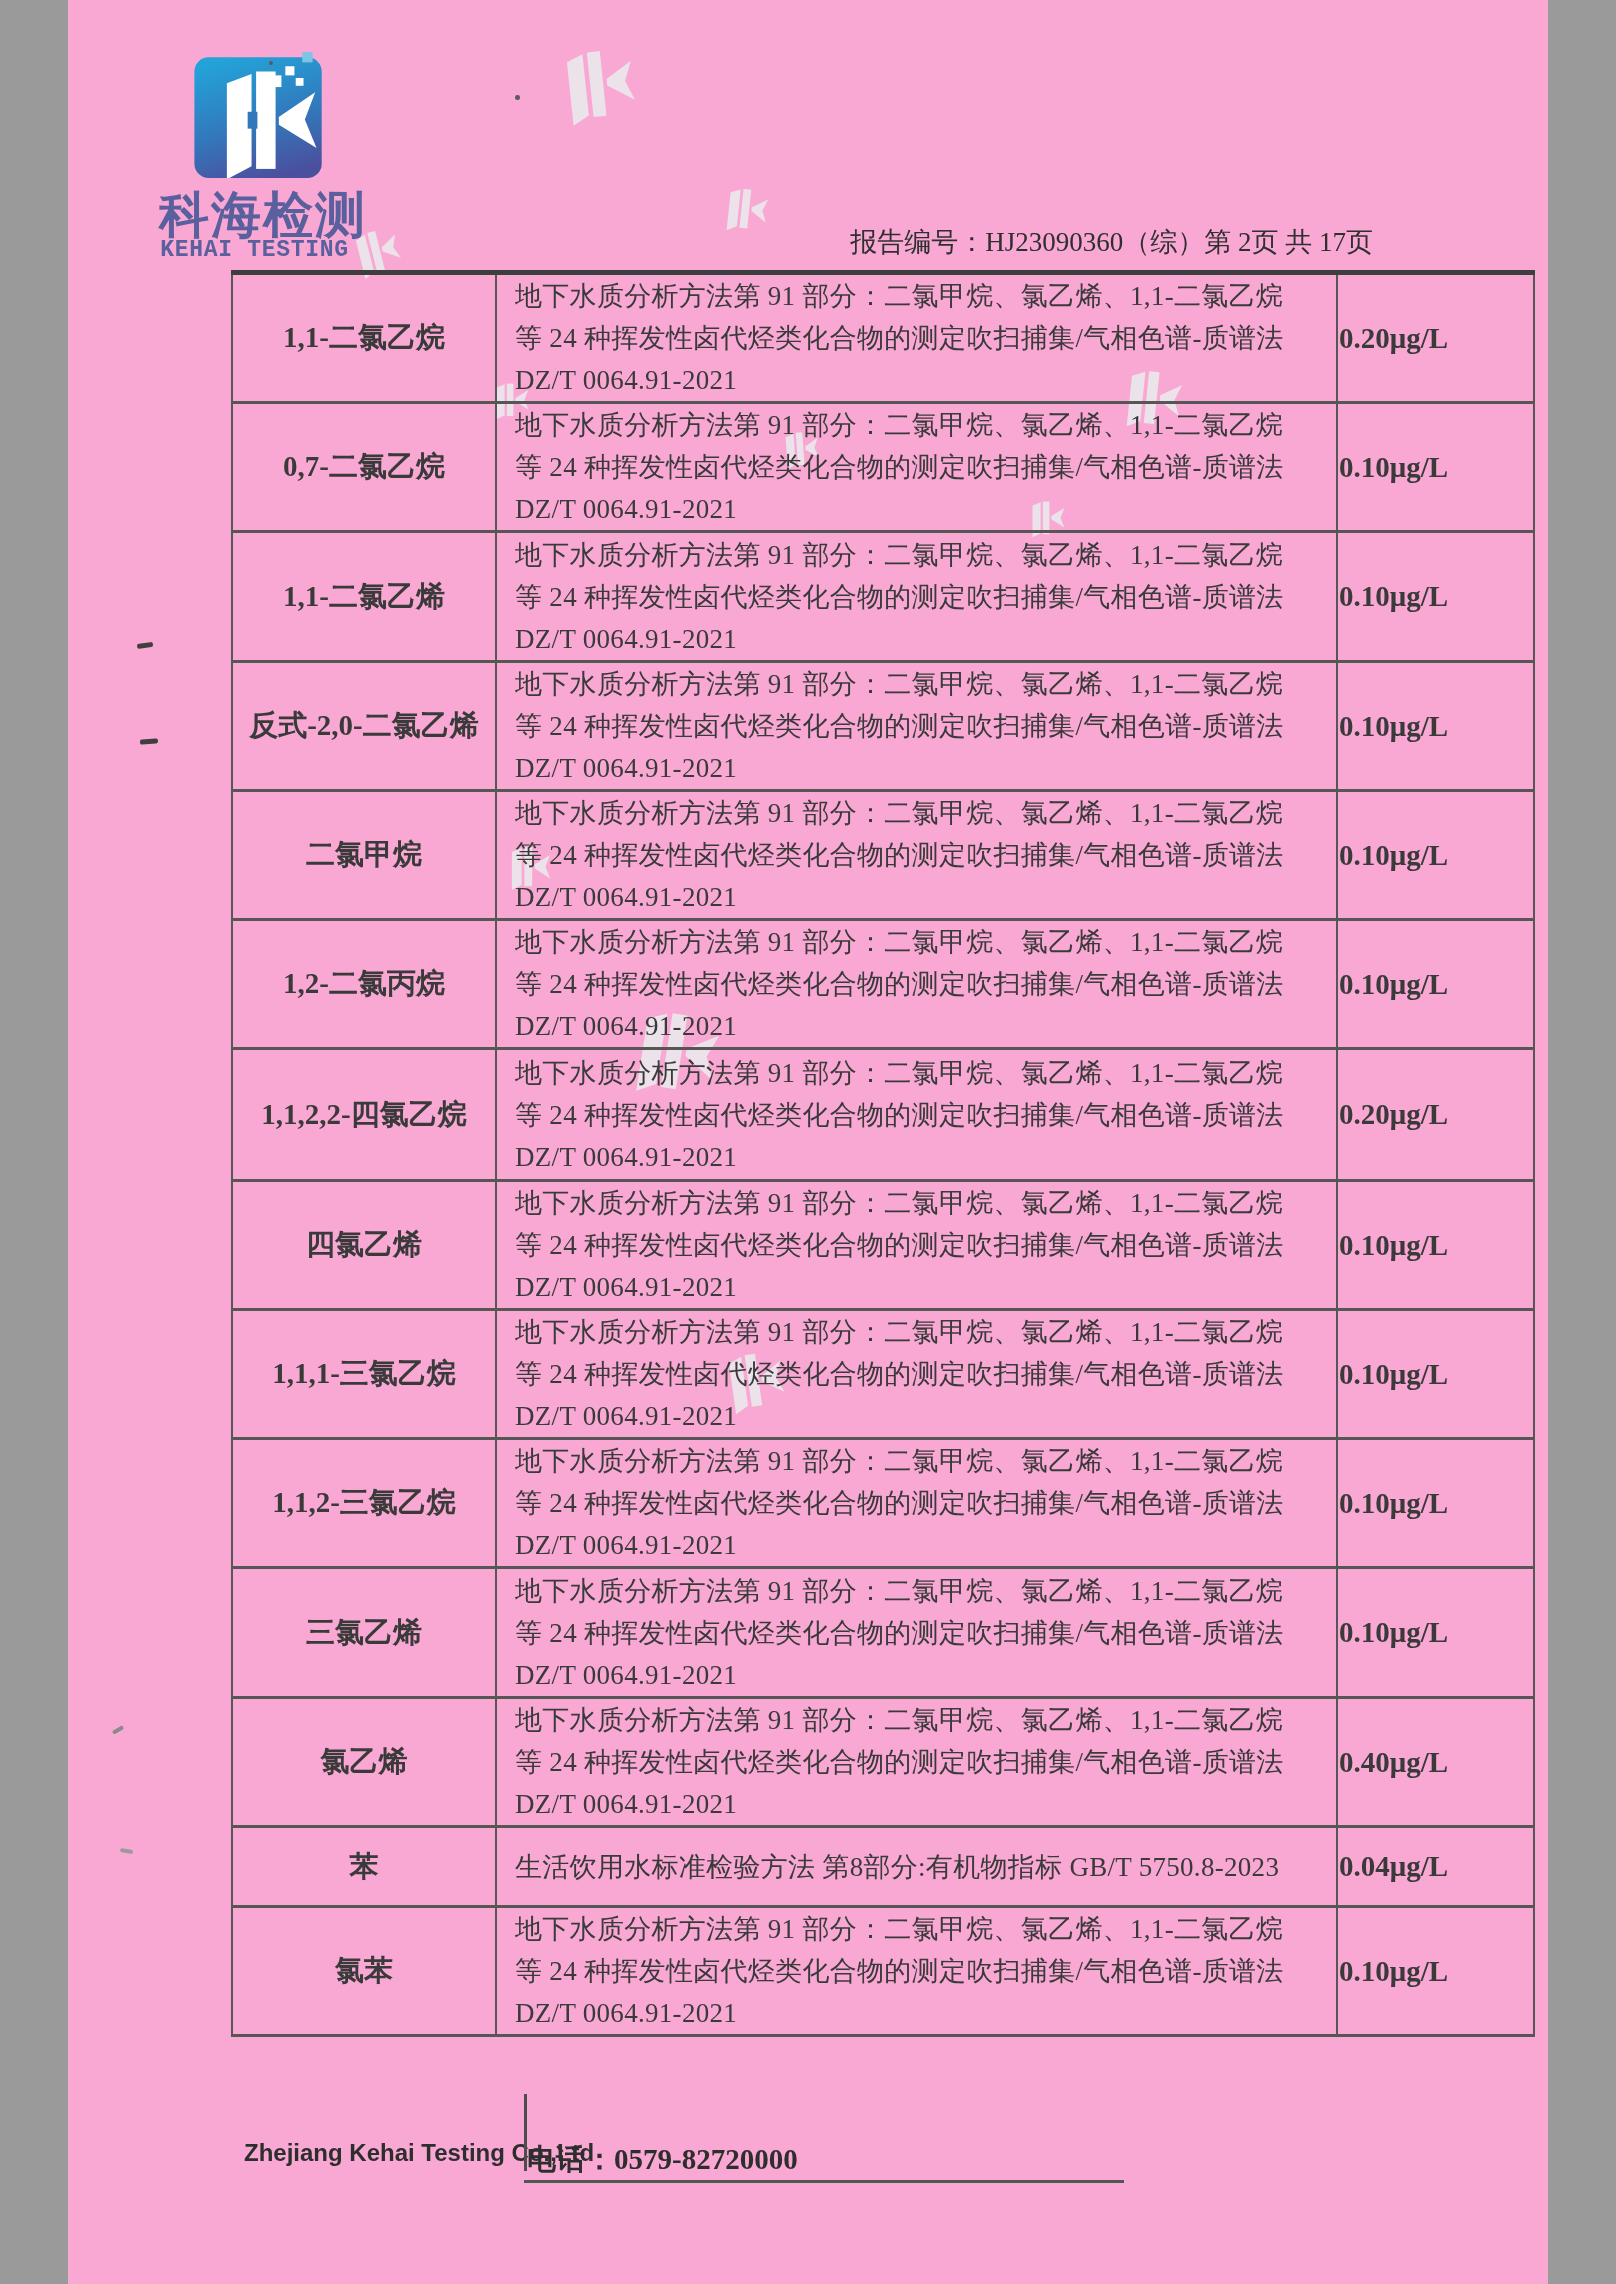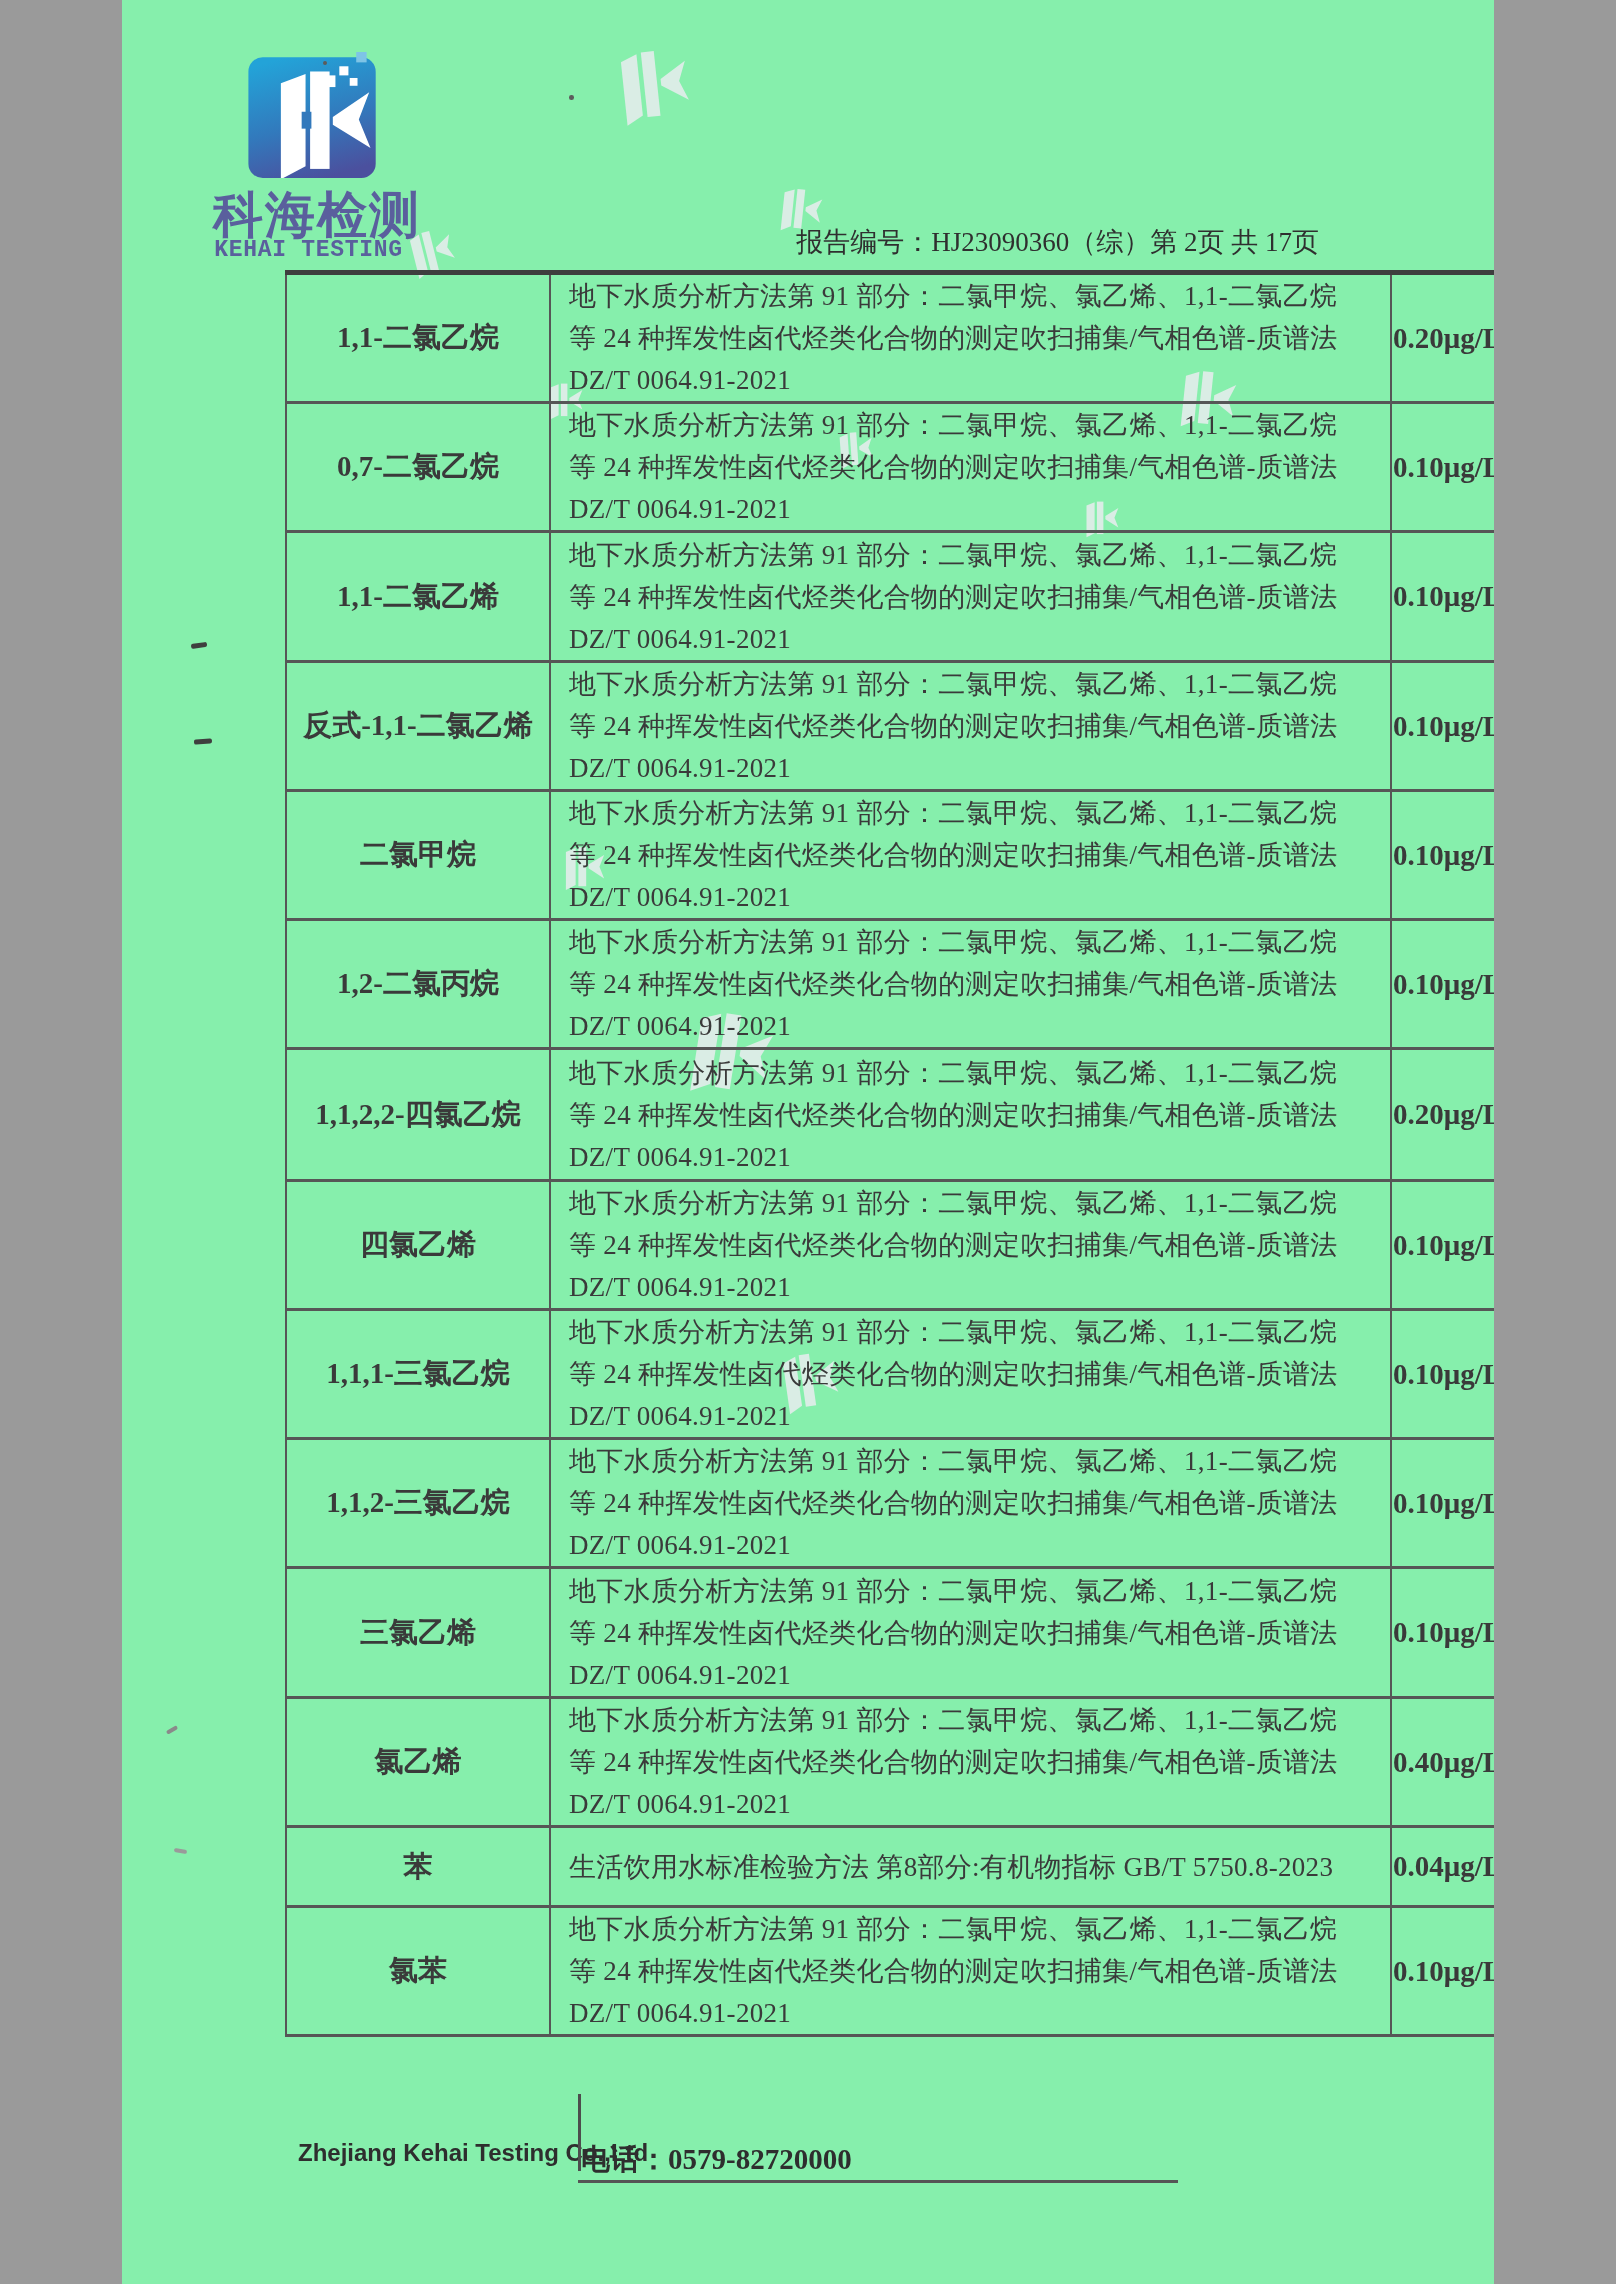--- a/index.html
+++ b/index.html
@@ -1,17 +1,17 @@
 <!DOCTYPE html>
 <html style="font-size:10.4px"><head>
 <meta charset="utf-8">
 <style>
   html,body{margin:0;padding:0;background:#9a9a9a;}
   .page{
-    position:relative; width:1372px; height:2284px; background:#86efac;
+    position:relative; width:1480px; height:2284px; background:#f9a8d4;
     overflow:hidden; margin:0 auto;
     font-family:"Liberation Serif","DejaVu Serif",serif;
     color:#3b3b3b;
   }
   
   .logo-wrap{position:absolute; left:91px; top:52px; width:209px;}
   .logo-icon{position:absolute; left:34px; top:0px;}
   .logo-cn{
     position:absolute; left:0px; top:130px; width:209px;
     font-family:"Liberation Sans","DejaVu Sans",sans-serif;
@@ -194,21 +194,21 @@
         <tr style="height: 130px;">
           <td class="name-cell">1,1-二氯乙烯</td>
           <td class="method-cell">
             <div class="method-line">地下水质分析方法第 91 部分：二氯甲烷、氯乙烯、1,1-二氯乙烷</div>
             <div class="method-line">等 24 种挥发性卤代烃类化合物的测定吹扫捕集/气相色谱-质谱法</div>
             <div class="method-line">DZ/T 0064.91-2021</div>
           </td>
           <td class="limit-cell">0.10μg/L</td>
         </tr>
         <tr style="height: 129px;">
-          <td class="name-cell">反式-1,1-二氯乙烯</td>
+          <td class="name-cell">反式-2,0-二氯乙烯</td>
           <td class="method-cell">
             <div class="method-line">地下水质分析方法第 91 部分：二氯甲烷、氯乙烯、1,1-二氯乙烷</div>
             <div class="method-line">等 24 种挥发性卤代烃类化合物的测定吹扫捕集/气相色谱-质谱法</div>
             <div class="method-line">DZ/T 0064.91-2021</div>
           </td>
           <td class="limit-cell">0.10μg/L</td>
         </tr>
         <tr style="height: 128px;">
           <td class="name-cell">二氯甲烷</td>
           <td class="method-cell">

